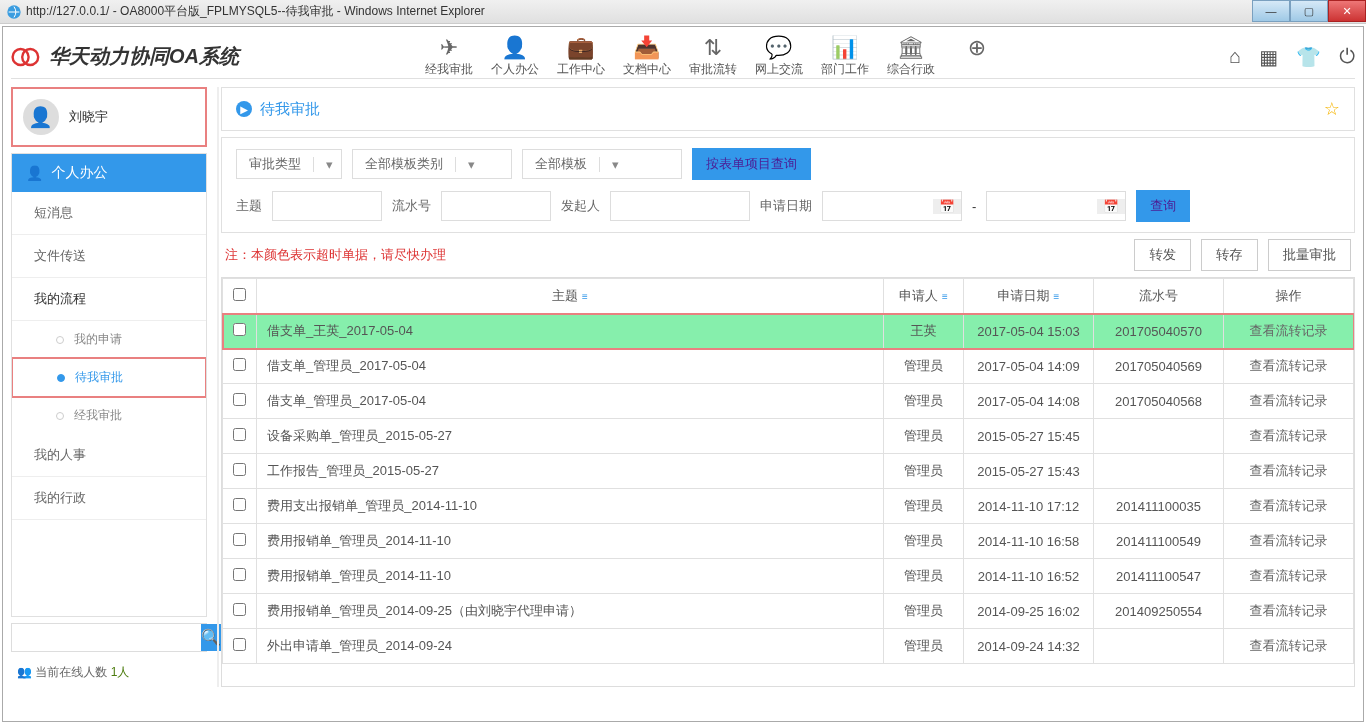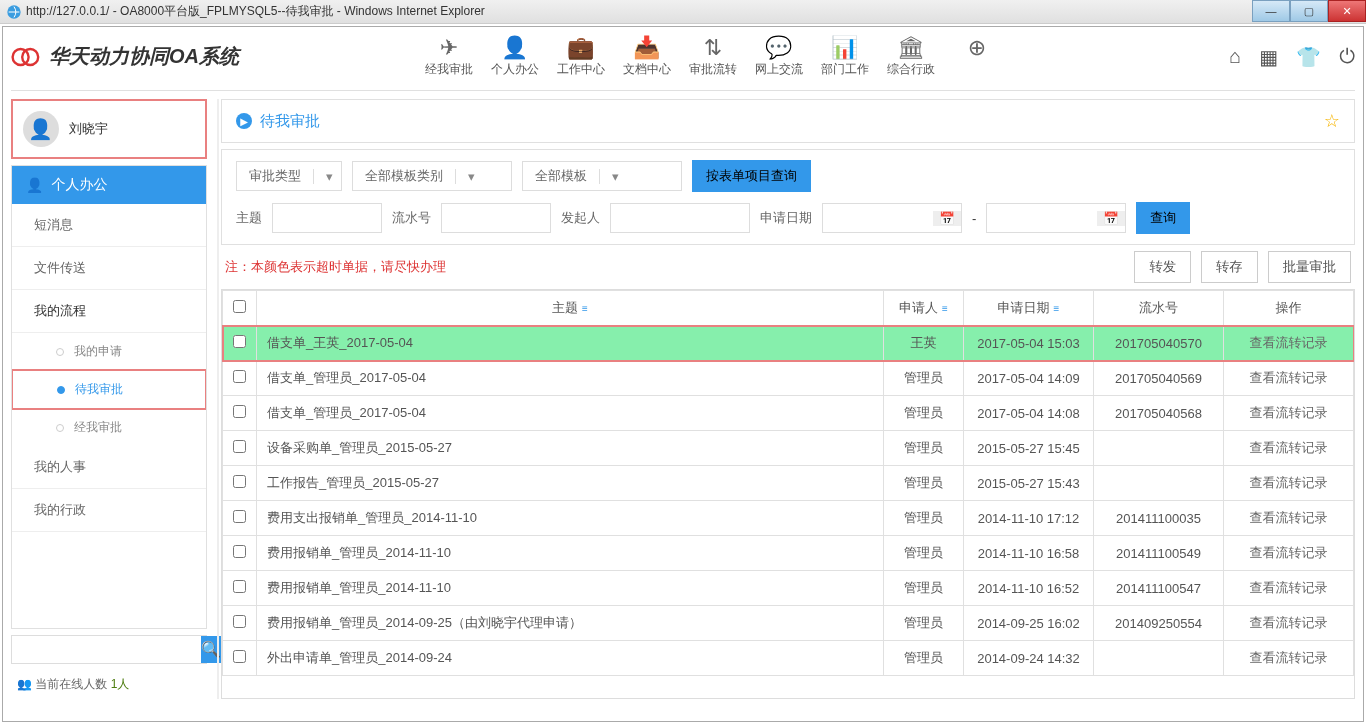--- a/index.html
+++ b/index.html
@@ -5,21 +5,21 @@
 * { box-sizing: border-box; margin: 0; padding: 0; }
 body { font-family: "Microsoft YaHei", Arial, sans-serif; font-size: 13px; background: #fff; color: #333; }
 .browser-chrome { background: linear-gradient(#f0f0f0, #e0e0e0); border-bottom: 1px solid #ccc; height: 24px; display: flex; align-items: center; padding: 0 6px; }
 .browser-chrome .ie-icon { width: 16px; height: 16px; margin-right: 4px; }
 .browser-chrome .url { font-size: 12px; color: #333; }
 .win-buttons { position: absolute; right: 0; top: 0; display: flex; }
 .win-btn { width: 38px; height: 22px; display: flex; align-items: center; justify-content: center; font-size: 11px; }
 .win-min, .win-max { background: linear-gradient(#d6e9f7,#9fc9e6); border: 1px solid #7aa0bf; }
 .win-close { background: linear-gradient(#e77,#c33); color: #fff; border: 1px solid #a22; }
 .app-container { border: 1px solid #aaa; margin: 2px; padding: 8px; background: #fff; height: 696px; position: relative; }
-.top-bar { display: flex; align-items: center; border-bottom: 1px solid #e0e0e0; padding-bottom: 12px; }
+.top-bar { display: flex; align-items: center; border-bottom: 1px solid #e0e0e0; padding-bottom: 0; }
 .logo { display: flex; align-items: center; font-size: 20px; font-style: italic; font-weight: bold; }
 .logo-icon { width: 32px; height: 22px; margin-right: 6px; }
 .top-nav { display: flex; margin-left: 180px; gap: 6px; }
 .top-nav-item { width: 60px; text-align: center; font-size: 12px; color: #555; cursor: pointer; }
 .top-nav-item .icon { font-size: 22px; color: #666; display: block; height: 26px; }
 .top-icons-right { margin-left: auto; display: flex; gap: 18px; font-size: 20px; color: #555; }
 .top-icons-right span { cursor: pointer; }
 .body-area { display: flex; margin-top: 8px; height: 600px; }
 .sidebar { width: 196px; display: flex; flex-direction: column; gap: 6px; }
 .user-card { border: 2px solid #e98080; padding: 10px; display: flex; align-items: center; gap: 10px; }
@@ -39,21 +39,21 @@
 .online .num { color: #4d7c0f; }
 .main { flex: 1; margin-left: 10px; border-left: 2px solid #eee; padding-left: 2px; display: flex; flex-direction: column; gap: 6px; overflow: hidden; }
 .panel { border: 1px solid #e0e0e0; padding: 10px 14px; }
 .page-title { display: flex; align-items: center; gap: 8px; color: #3398ea; font-size: 15px; }
 .page-title .bullet { width: 16px; height: 16px; border-radius: 50%; background: #3398ea; color: #fff; display: inline-flex; align-items: center; justify-content: center; font-size: 10px; }
 .star { margin-left: auto; color: #f5b400; font-size: 18px; }
 .filter-row { display: flex; align-items: center; gap: 10px; flex-wrap: wrap; }
 .select-box { border: 1px solid #ddd; display: inline-flex; align-items: center; height: 30px; }
 .select-box span { padding: 0 12px; color: #666; font-size: 13px; }
 .select-box .dd { width: 28px; border-left: 1px solid #ddd; text-align: center; color: #888; cursor: pointer; }
-.btn-primary { background: #3398ea; color: #000000; border: none; padding: 7px 14px; cursor: pointer; font-size: 13px; }
+.btn-primary { background: #3398ea; color: #4c1d95; border: none; padding: 7px 14px; cursor: pointer; font-size: 13px; }
 .label { color: #666; }
 .text-input { border: 1px solid #ddd; height: 30px; padding: 0 8px; width: 110px; }
 .date-box { display: inline-flex; border: 1px solid #ddd; height: 30px; align-items: center; }
 .date-box input { border: none; width: 110px; padding: 0 6px; outline: none; }
 .date-box .cal { width: 28px; background: #eee; text-align: center; color: #666; cursor: pointer; }
 .red-note { color: #d33; font-size: 13px; }
 .action-btns { margin-left: auto; display: flex; gap: 10px; align-items: flex-end; }
 .btn-light { border: 1px solid #ccc; background: #fff; padding: 6px 14px; cursor: pointer; color: #555; }
 .table-wrap { border: 1px solid #ddd; overflow-y: auto; flex: 1; }
 table { width: 100%; border-collapse: collapse; }

